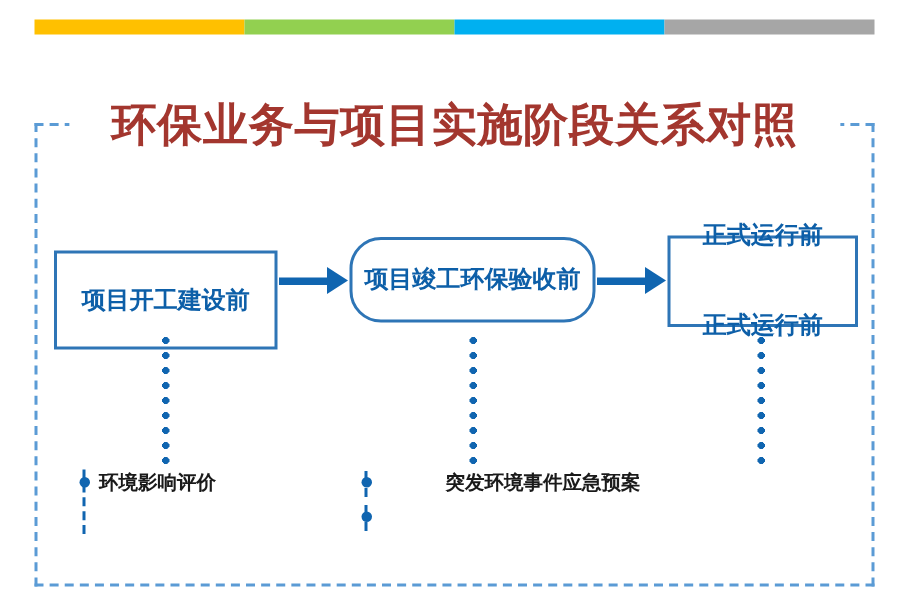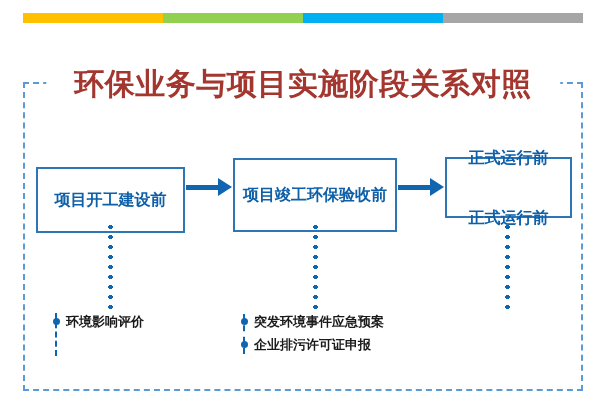--- a/index.html
+++ b/index.html
@@ -26,21 +26,21 @@
     font-size:30px;line-height:36px;font-weight:bold;letter-spacing:0.5px;
     color:#A3362E;
   }
   
   .box{
     position:absolute;box-sizing:border-box;background:#ffffff;
     border:2px solid #2E75B6;display:flex;align-items:center;justify-content:center;
     color:#0D5FA8;font-weight:bold;font-size:16px;text-align:center;
   }
   .box1{left:36px;top:167px;width:149px;height:66px;}
-  .box2{left:233px;top:158px;width:164px;height:74px;}
+  .box2{left:233px;top:158px;width:164px;height:57px;border-radius:21px;}
   .box3{left:445px;top:157px;width:127px;height:61px;flex-direction:column;line-height:24px;gap:36px;}
   
   .arrow{position:absolute;width:46px;height:19px;}
   .arrow1{left:186px;top:178px;}
   .arrow2{left:398px;top:178px;}
   .arrow .arrow-line{position:absolute;left:0;top:7px;width:33px;height:5px;background:#1065B0;}
   .arrow .arrow-head{
     position:absolute;left:32px;top:0;width:0;height:0;
     border-top:9.5px solid transparent;border-bottom:9.5px solid transparent;
     border-left:14px solid #1065B0;
@@ -58,21 +58,21 @@
   .items{position:absolute;}
   .items1{left:50px;top:309px;}
   .items2{left:238px;top:310px;}
   .items3{left:456px;top:310px;}
   .items .rail{position:absolute;left:5px;width:0;border-left:2px dashed #1065B0;}
   .items1 .rail{top:4px;height:43px;}
   .items2 .rail{top:4px;height:40px;}
   .items3 .rail{top:2px;height:19px;}
   .item{position:relative;display:flex;align-items:center;}
   .items1 .item{height:25px;}
-  .items2 .item,.items3 .item{height:23px;}
+  .items2 .item,.items3 .item{height:23px;gap:43px;}
   .item .dot{
     width:7px;height:7px;margin-left:3px;margin-right:6px;border-radius:50%;
     background:#1065B0;flex:0 0 auto;
   }
   .item .item-label{
     font-size:13px;font-weight:bold;color:#1A1A1A;white-space:nowrap;line-height:1;
   }
 </style>
 </head>
 <body>
@@ -126,18 +126,17 @@
   </div>
 
   <div class="items items2">
     <div class="rail"></div>
     <div class="item">
       <span class="dot"></span>
       <span class="item-label">突发环境事件应急预案</span>
     </div>
     <div class="item">
       <span class="dot"></span>
-      <span class="item-label">企业排污许可证申报</span>
     </div>
   </div>
 
 
 </div>
 
 </body></html>

